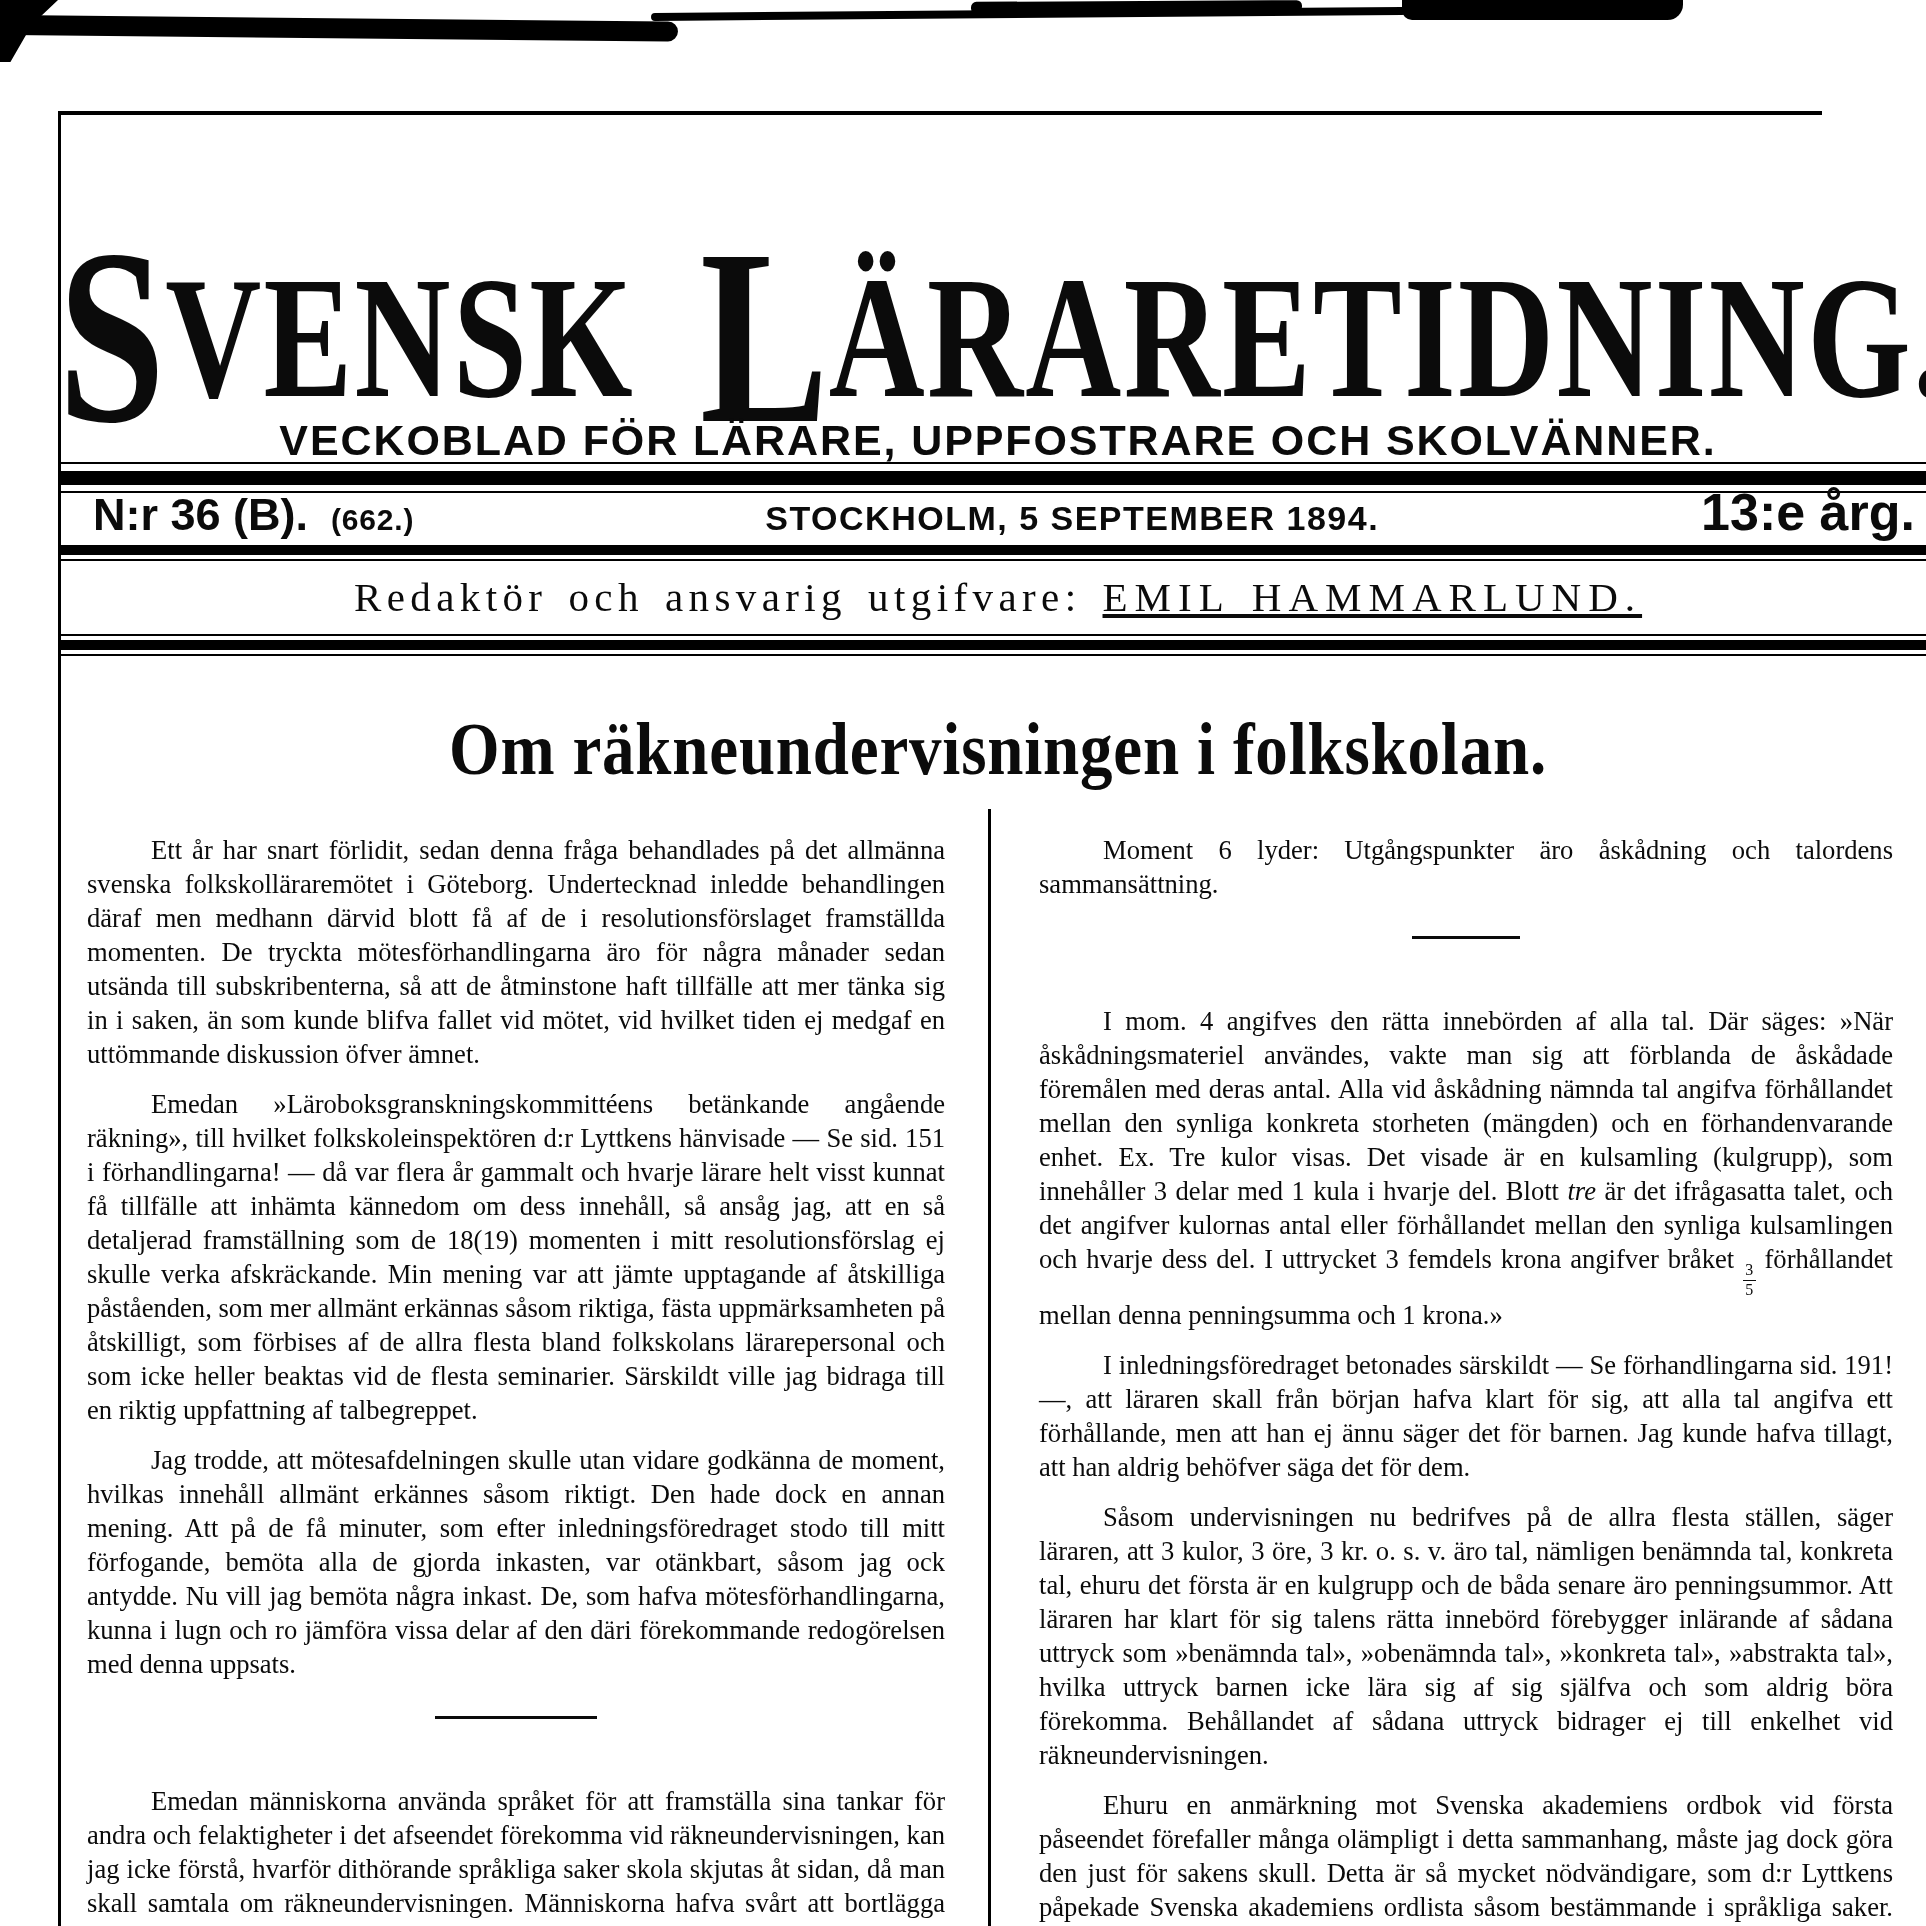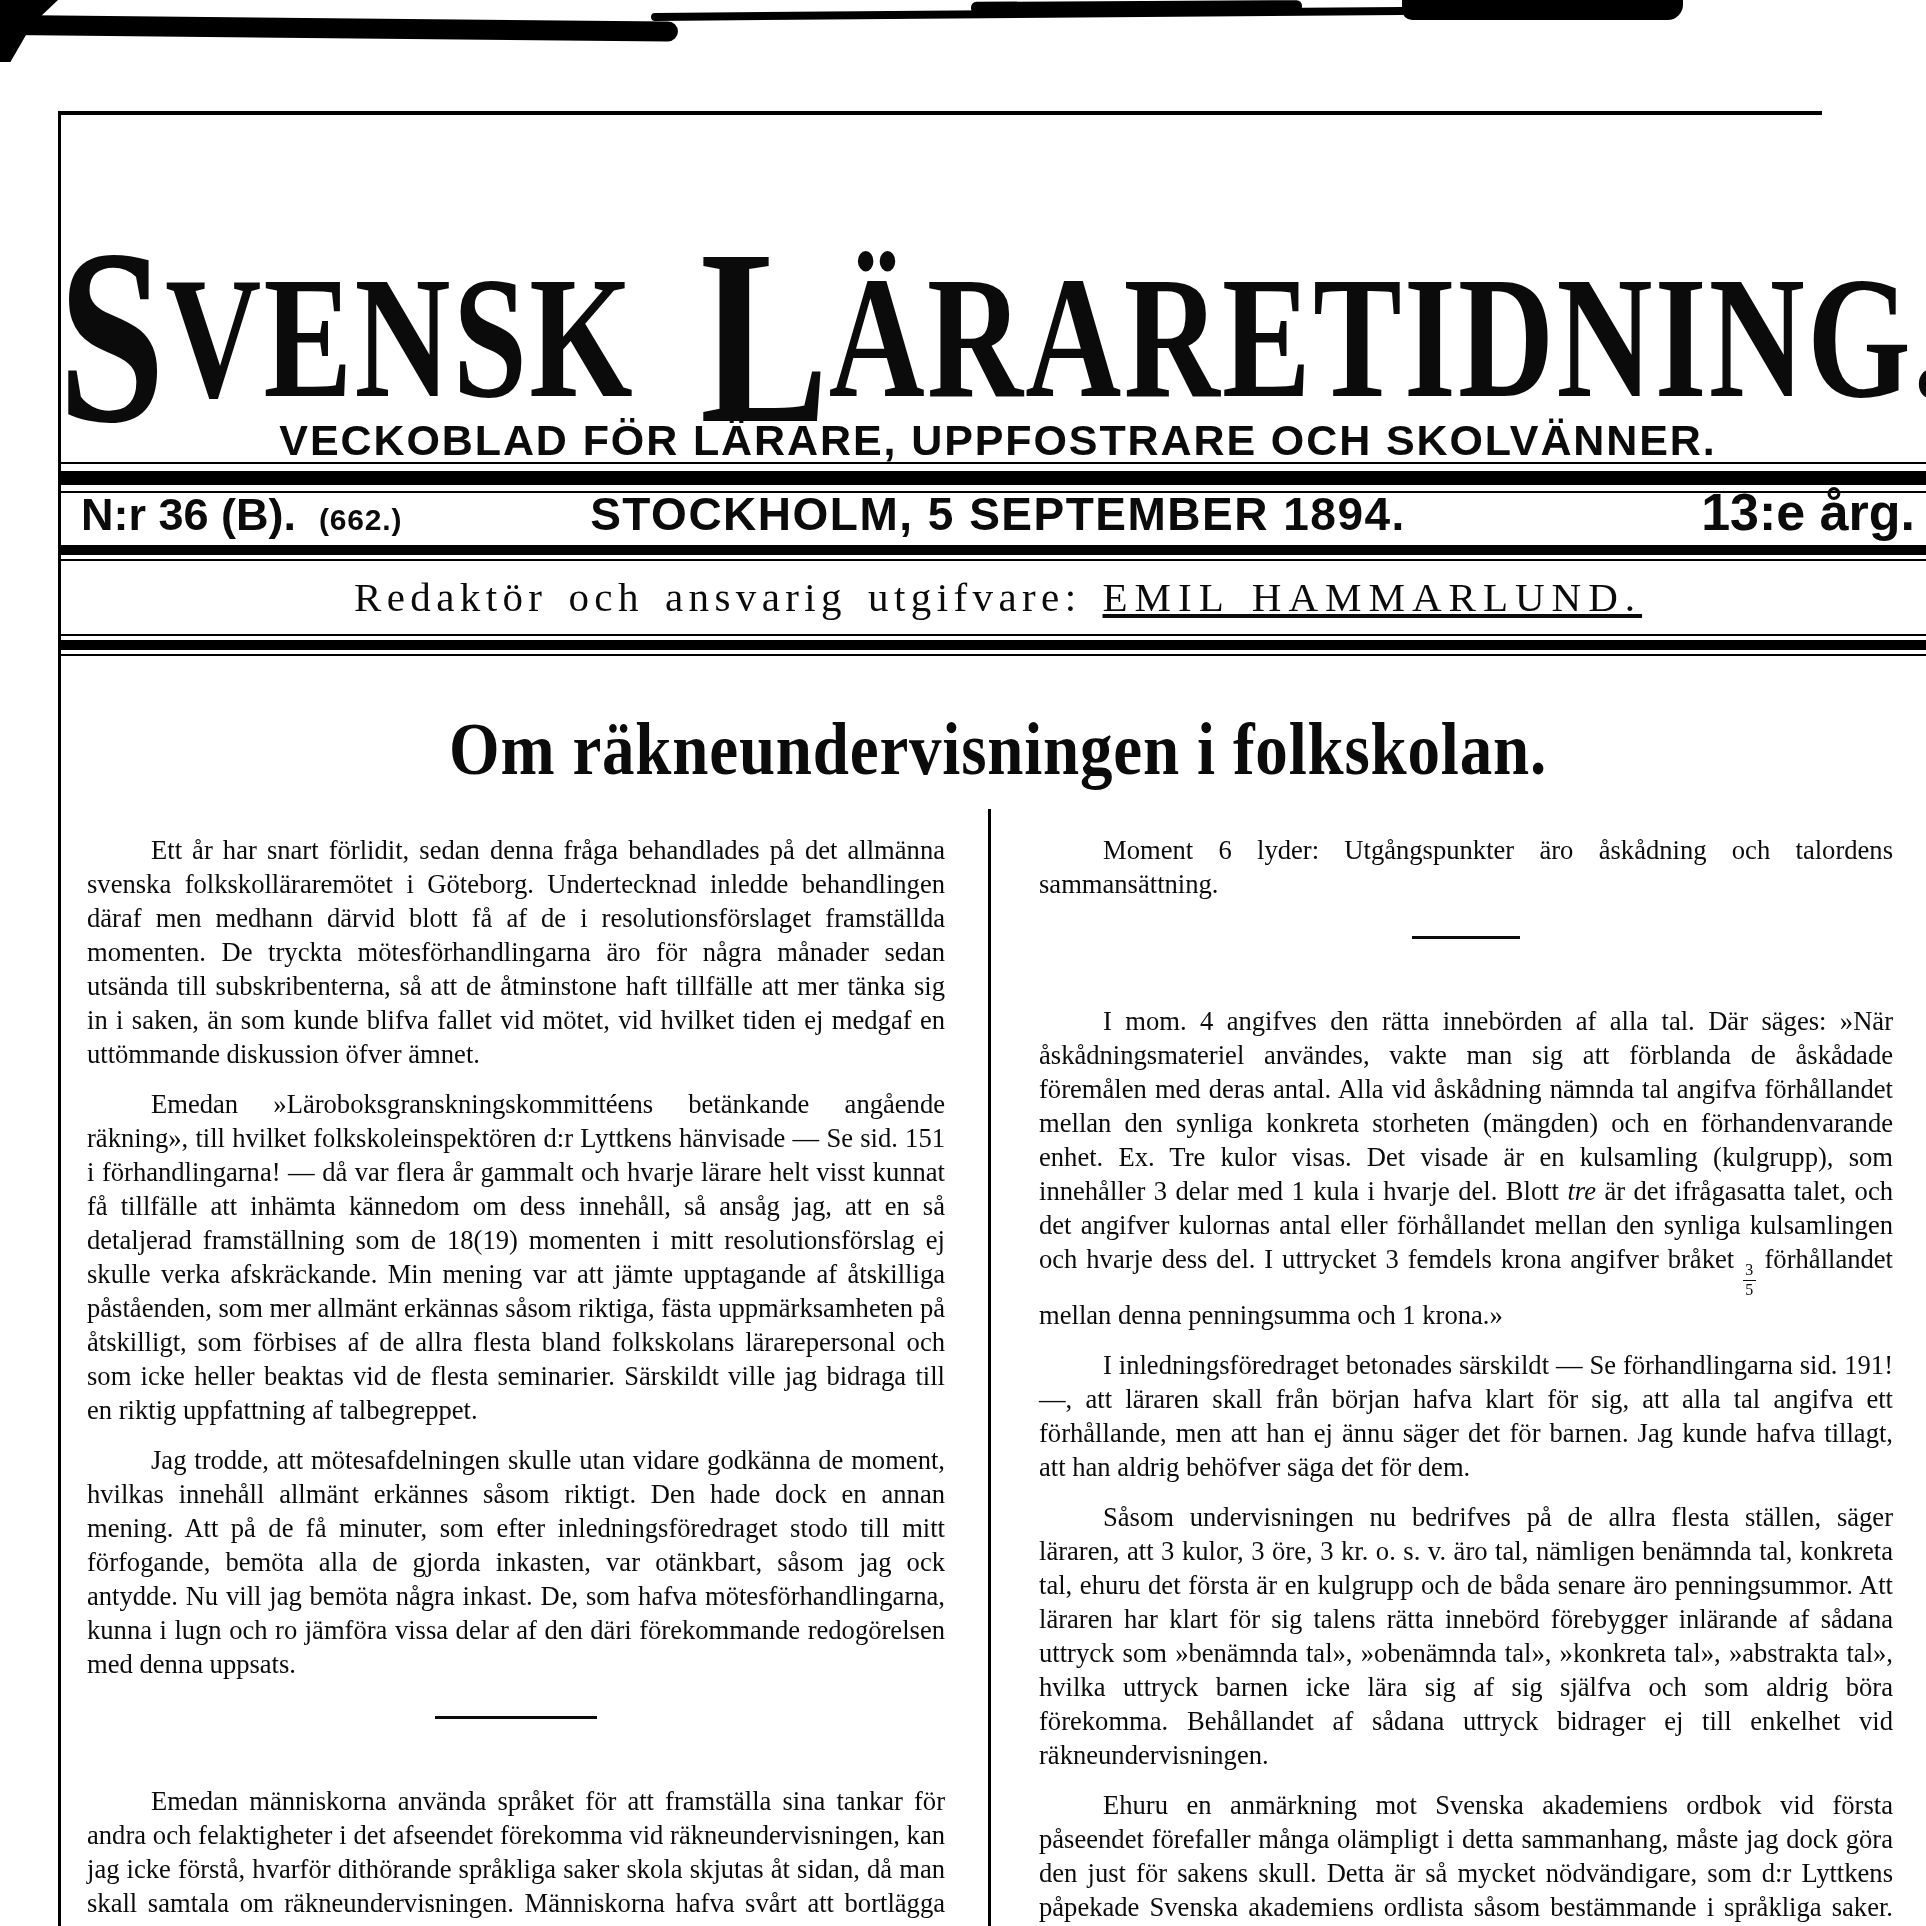--- a/index.html
+++ b/index.html
@@ -47,23 +47,23 @@
     left:58px;top:419px;width:1880px;text-align:center;
     font-family:"Liberation Sans","DejaVu Sans",sans-serif;
     font-size:43px;font-weight:bold;letter-spacing:1.9px;line-height:1;
   }
 
   
   .dateline{
     left:81px;top:486px;width:1834px;display:flex;align-items:baseline;
     font-family:"Liberation Sans","DejaVu Sans",sans-serif;font-weight:bold;line-height:1;
   }
-  .dl-left{flex:1;text-align:left;font-size:45px;white-space:nowrap;}
+  .dl-left{flex:1;text-align:left;font-size:45px;white-space:nowrap;margin-left:12px;}
   .dl-serial{font-size:30px;font-weight:bold;margin-left:23px;letter-spacing:0.8px;}
-  .dl-center{flex:1.4;text-align:right;font-size:46px;letter-spacing:1.5px;white-space:nowrap;}
+  .dl-center{flex:1.4;text-align:right;font-size:34px;letter-spacing:1.5px;white-space:nowrap;}
   .dl-right{flex:1;text-align:right;font-size:52px;white-space:nowrap;}
 
   
   .editor-line{
     left:58px;top:577px;width:1880px;text-align:center;font-size:41px;line-height:1;
     letter-spacing:5.4px;word-spacing:5.4px;white-space:nowrap;
   }
   .editor-line .ed-name{letter-spacing:7px;text-decoration:underline;}
 
   

